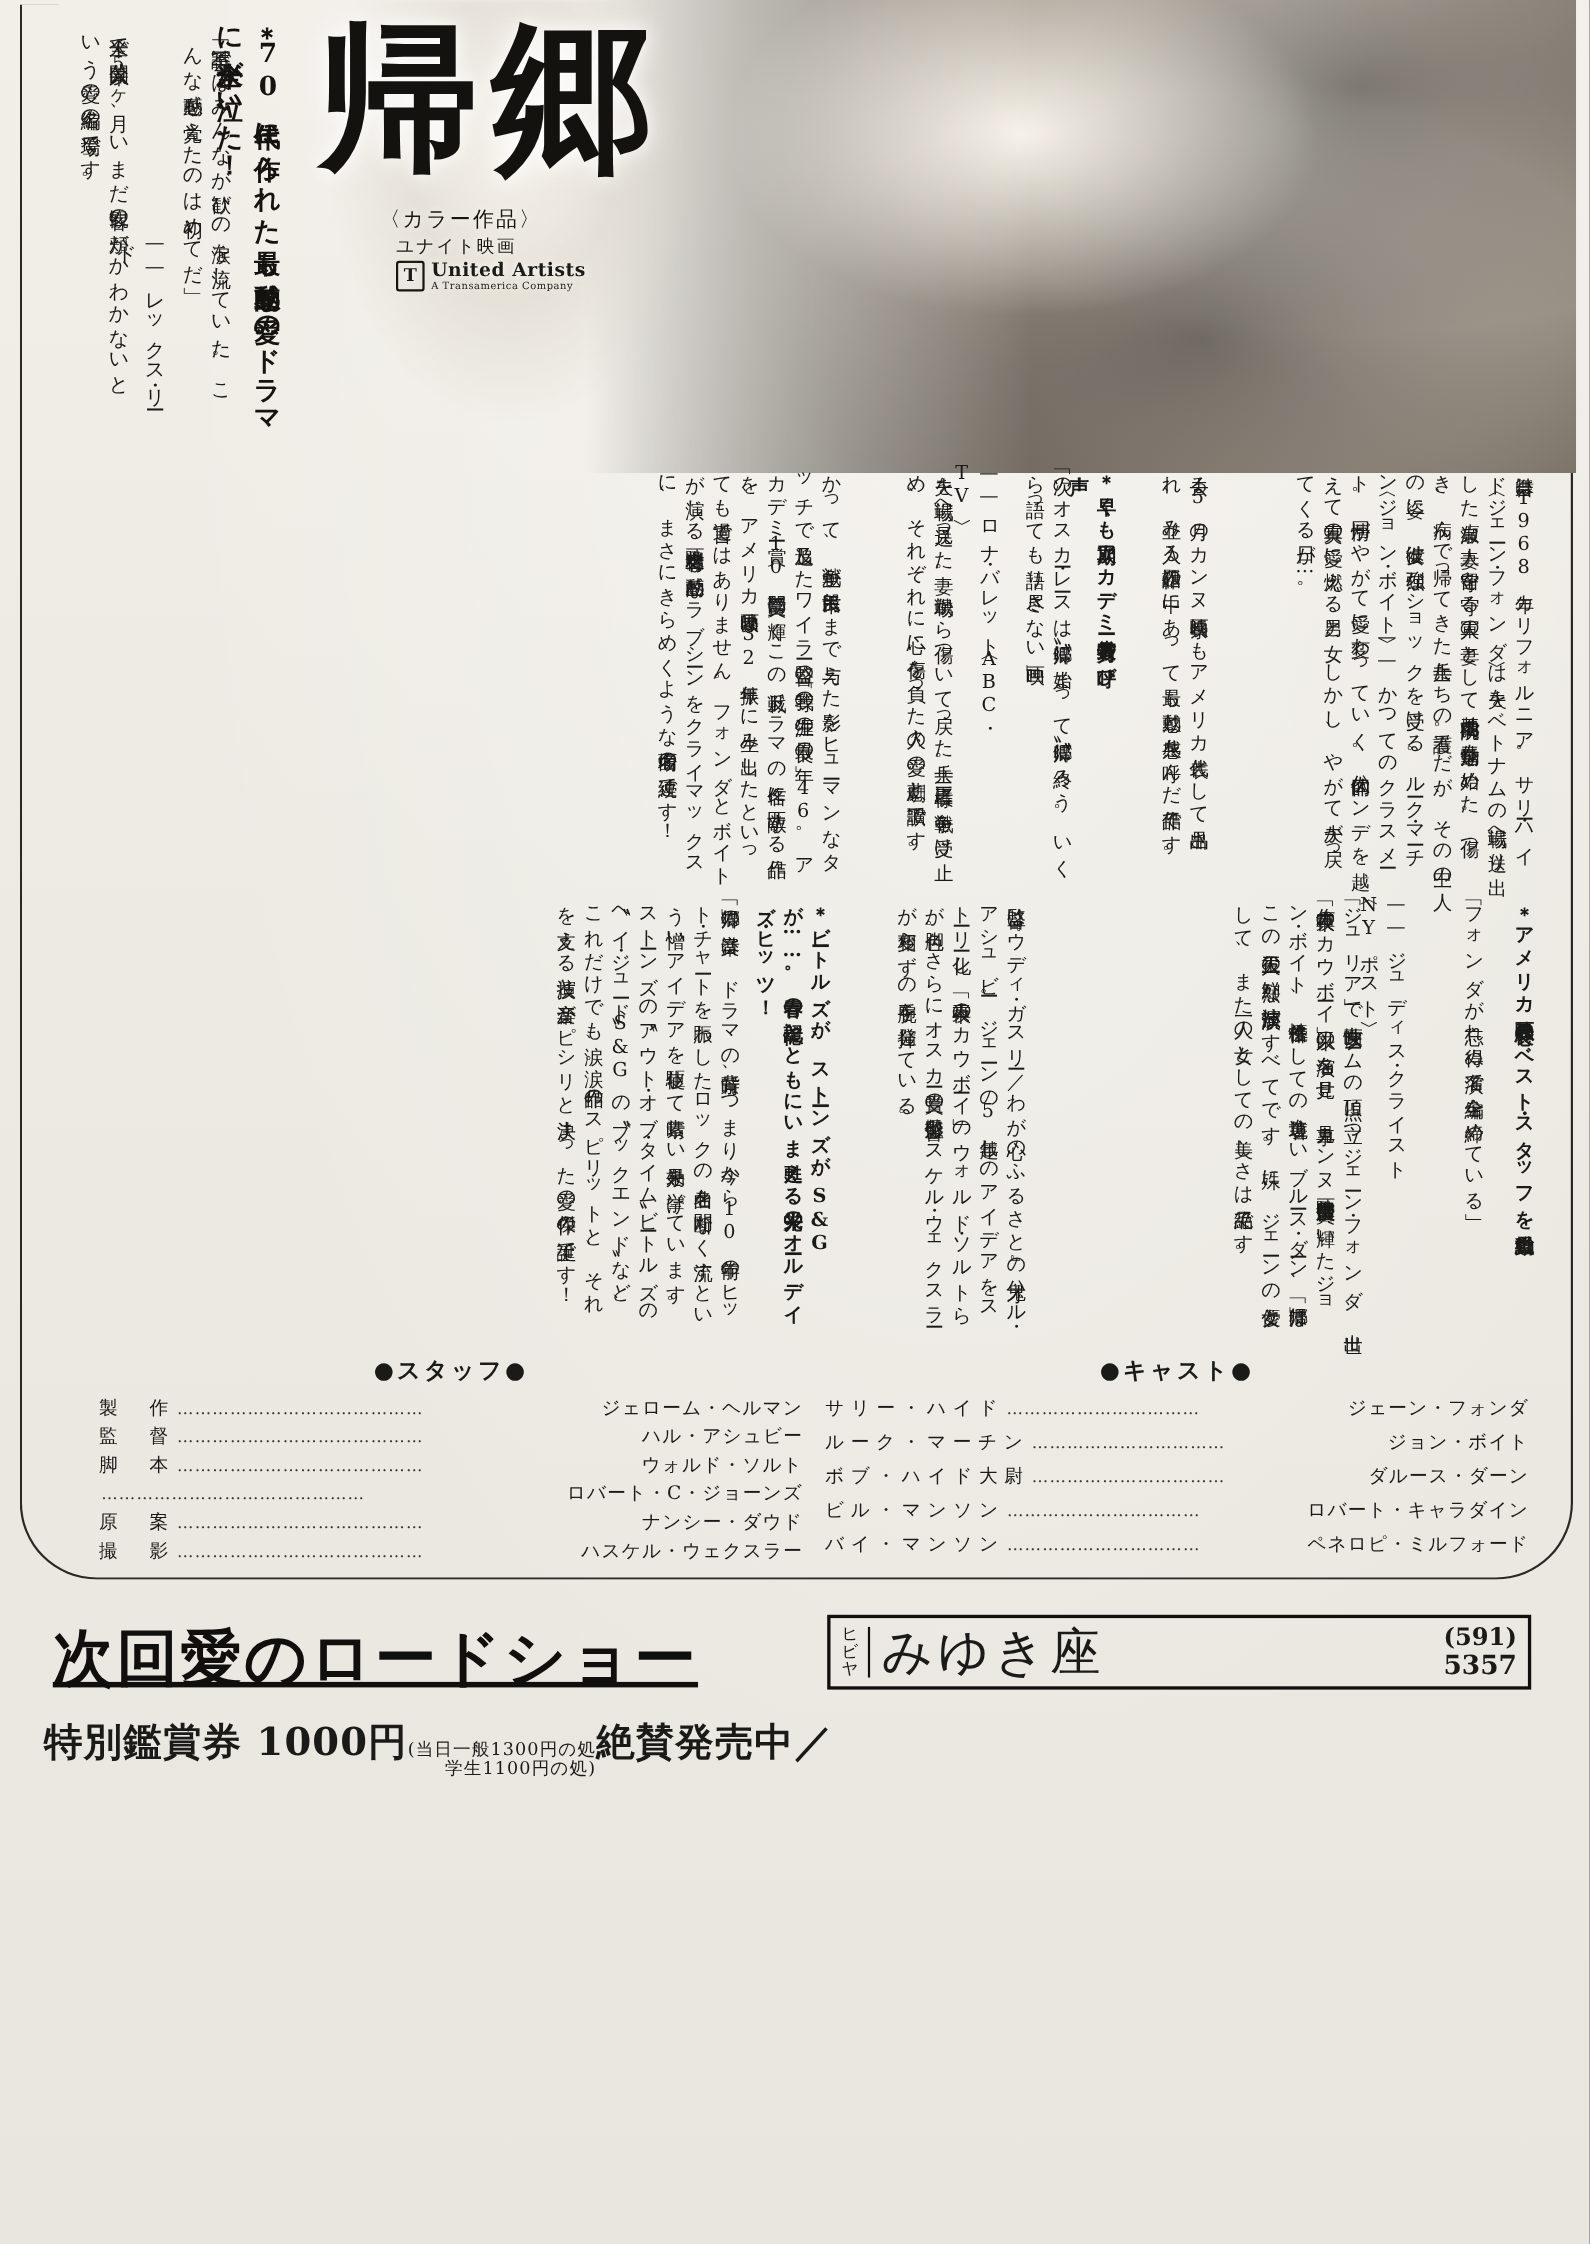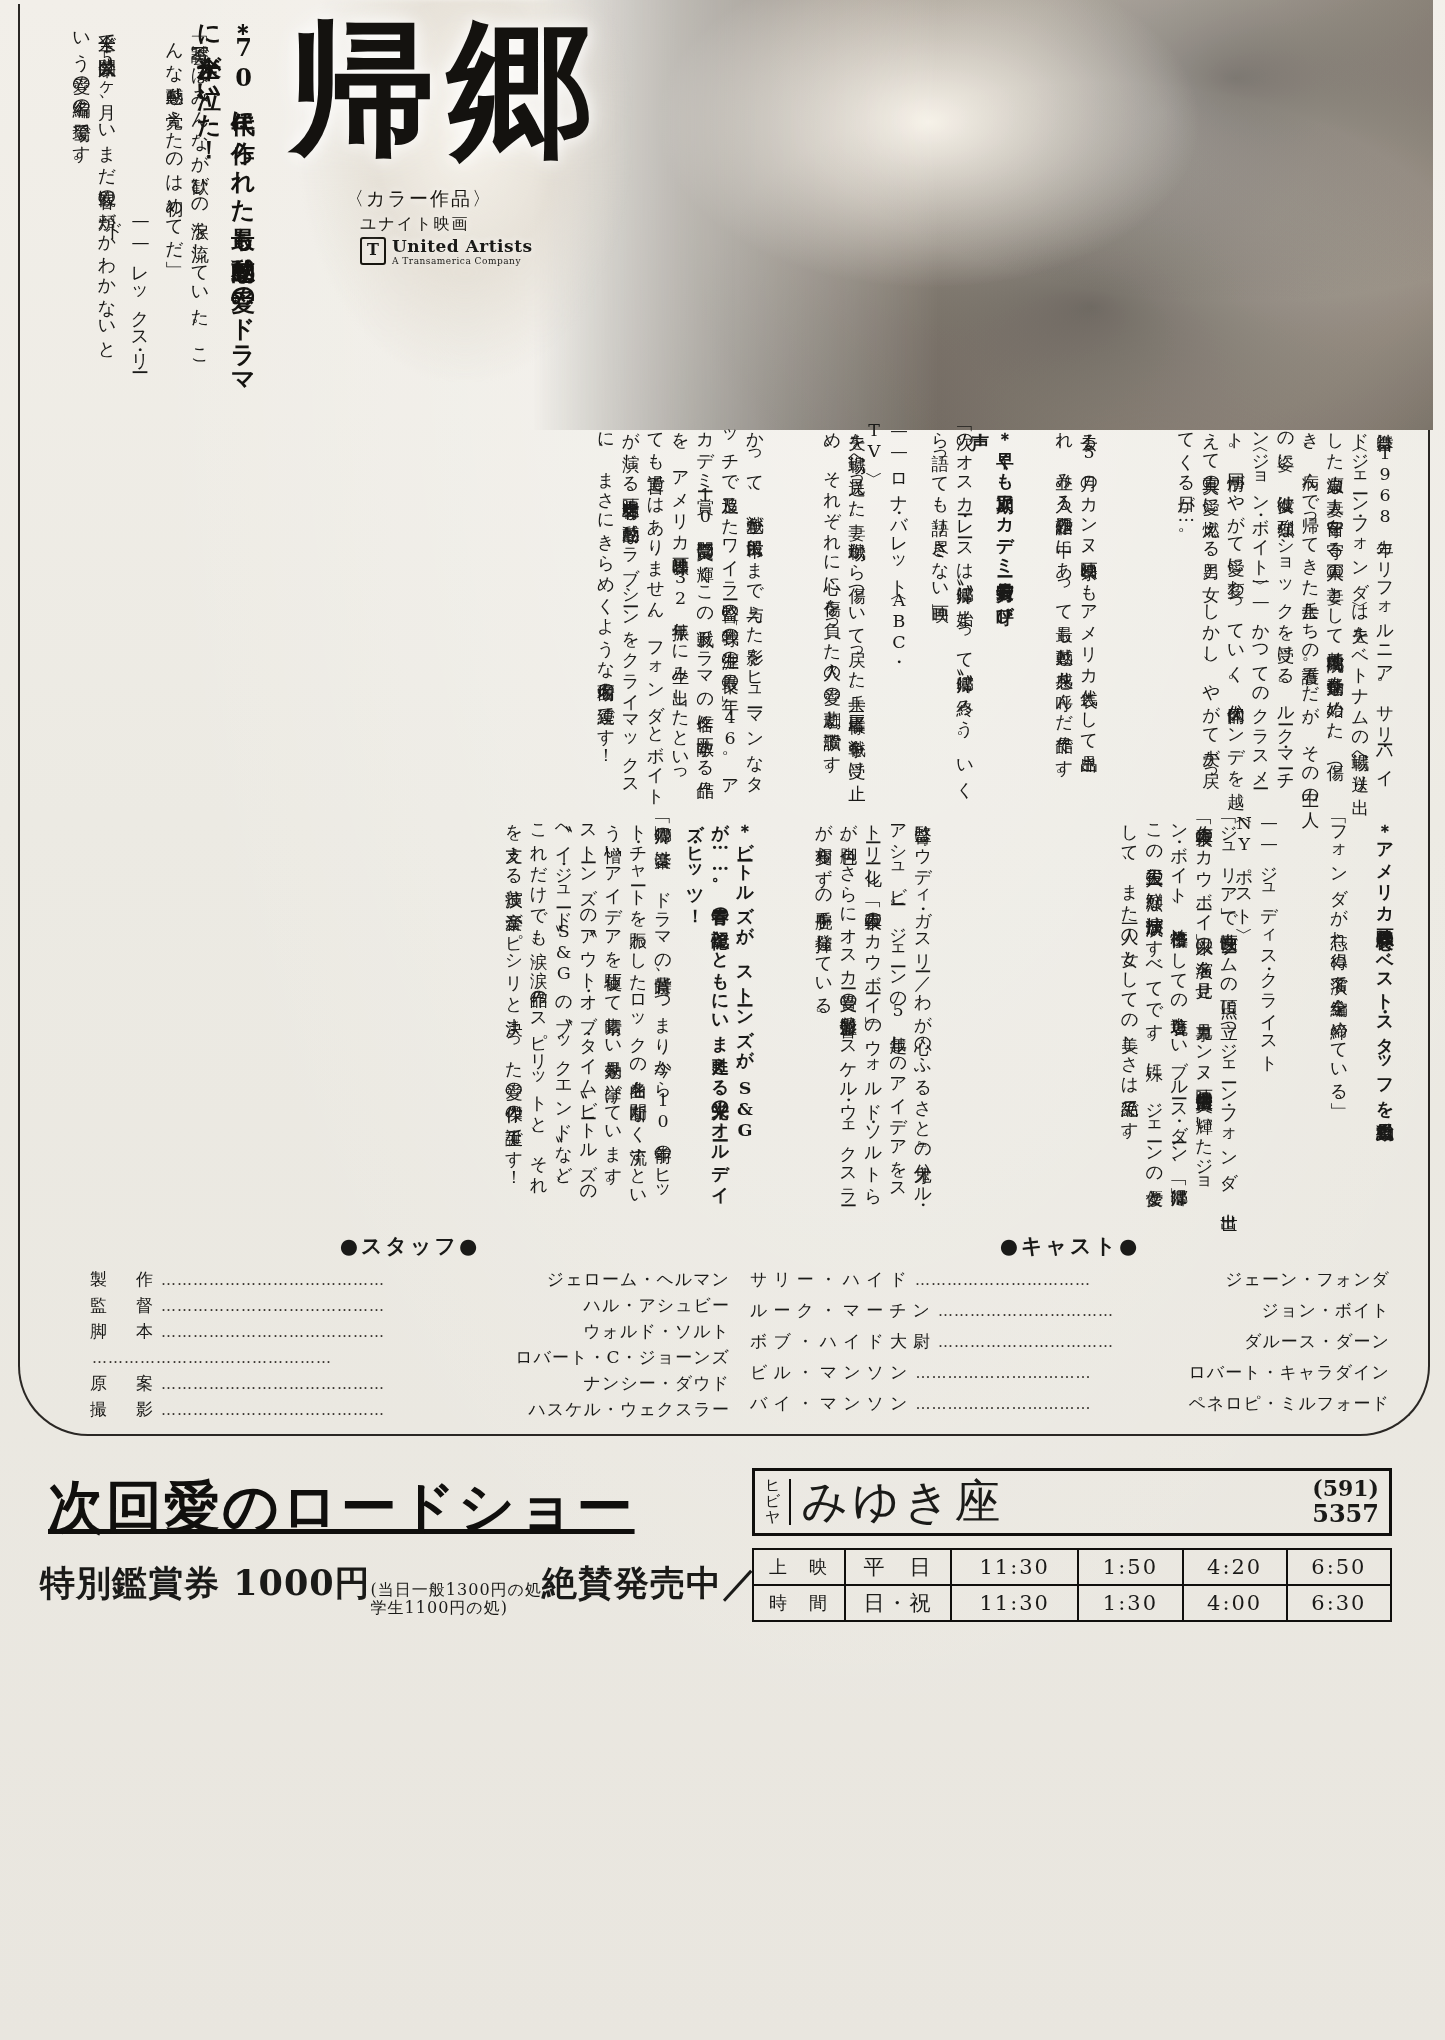--- a/index.html
+++ b/index.html
@@ -133,21 +133,21 @@
     position:absolute;left:0;top:1452px;width:1445px;height:580px;
   }
   .next-title{
     position:absolute;left:48px;top:18px;font-size:56px;font-weight:700;letter-spacing:2px;color:#100f0d;text-decoration:underline;
   }
   .ticket{
     position:absolute;left:40px;top:108px;font-size:35px;font-weight:700;letter-spacing:1px;
     display:flex;align-items:baseline;
   }
   .ticket .small{font-size:16px;font-weight:400;line-height:1.1;display:inline-block;}
-  .ticket .small span{display:block;}
+  .ticket .small span{display:block;text-align:right;}
   .theater-box{
     position:absolute;left:752px;top:16px;width:640px;height:68px;
     border:3px solid #100f0d;display:flex;align-items:center;padding:0 10px;box-sizing:border-box;
   }
   .hibiya{
     font-size:15px;line-height:1.05;letter-spacing:1px;margin-right:10px;
     border-right:2px solid #100f0d;padding-right:8px;height:46px;display:flex;flex-direction:column;justify-content:center;
   }
   .theater-name{font-size:46px;font-weight:400;letter-spacing:4px;}
   .phone{margin-left:auto;text-align:right;font-size:24px;line-height:1.08;font-weight:700;}
@@ -294,35 +294,15 @@
         <span>ビ</span>
         <span>ヤ</span>
       </div>
       <div class="theater-name">みゆき座</div>
       <div class="phone">
         <div class="p1">(591)</div>
         <div>5357</div>
       </div>
     </div>
 
-    <table class="sched">
-      <tbody>
-          <tr>
-        <td class="lab">上　映</td>
-        <td class="day">平　日</td>
-        <td>11:30</td>
-        <td>1:50</td>
-        <td>4:20</td>
-        <td>6:50</td>
-      </tr>
-      <tr>
-        <td class="lab">時　間</td>
-        <td class="day">日・祝</td>
-        <td>11:30</td>
-        <td>1:30</td>
-        <td>4:00</td>
-        <td>6:30</td>
-      </tr>
-    </tbody>
-      </table>
   </div>
 
 </div>
 
 </body></html>

